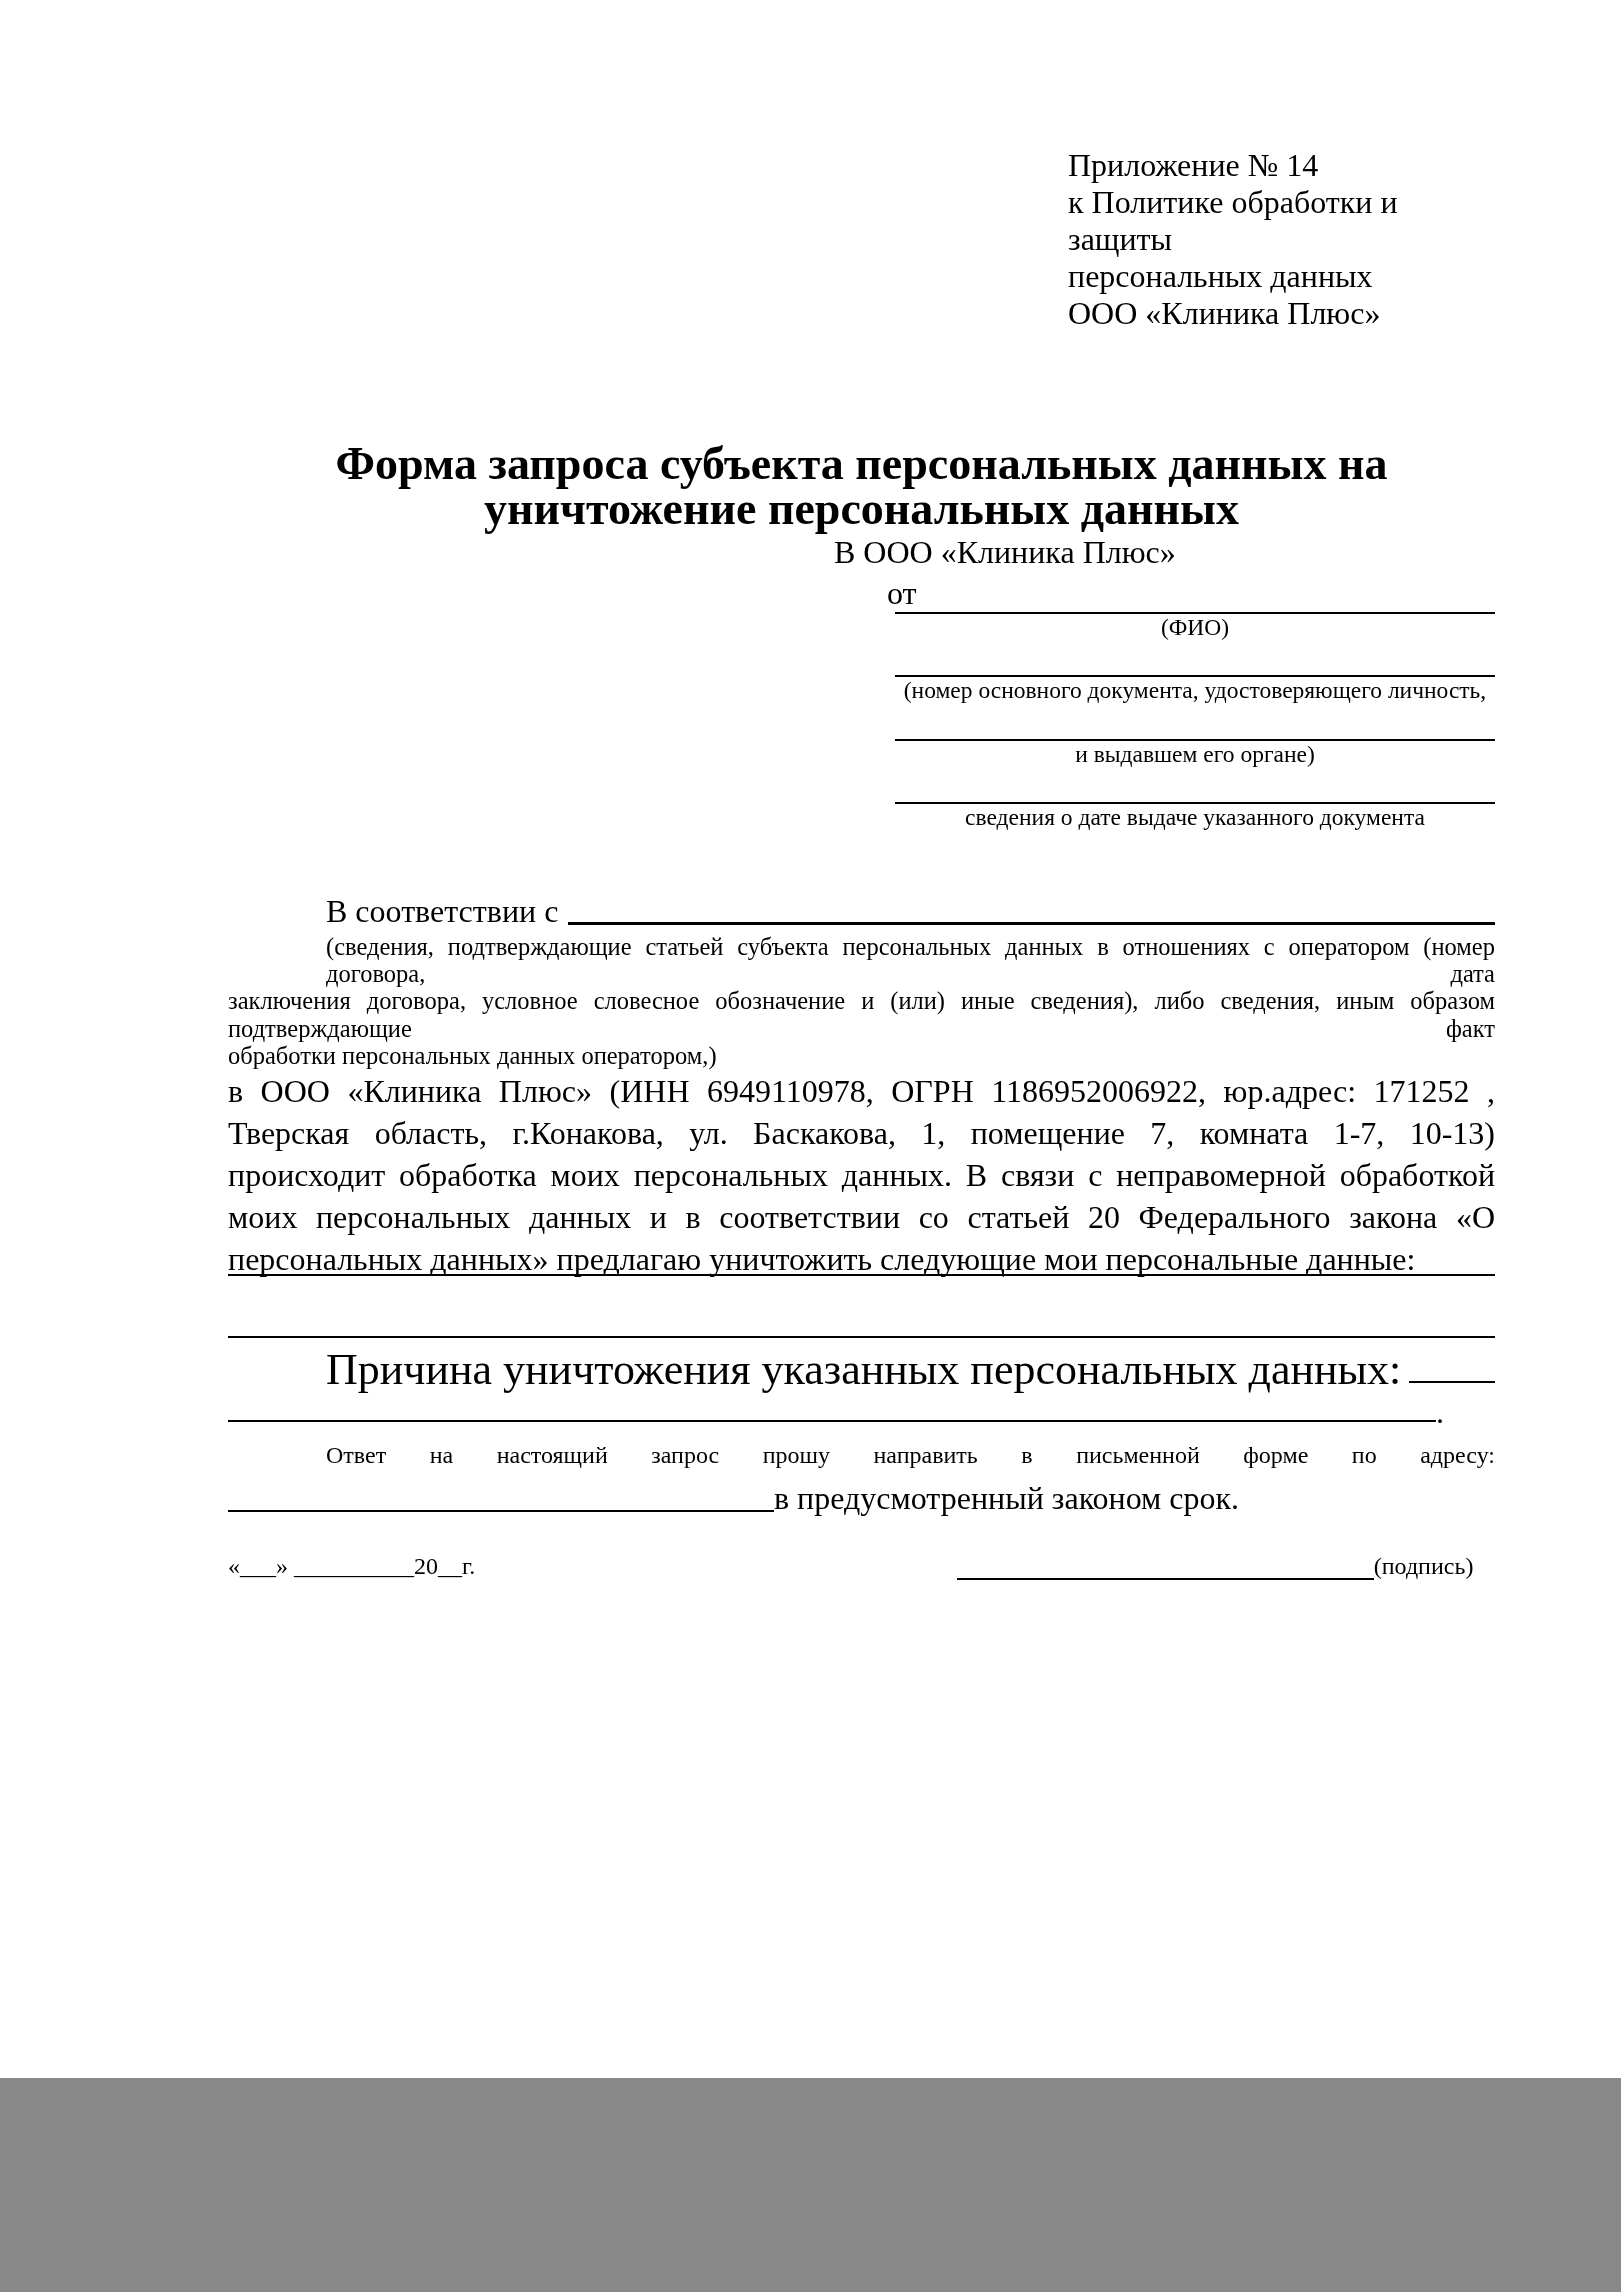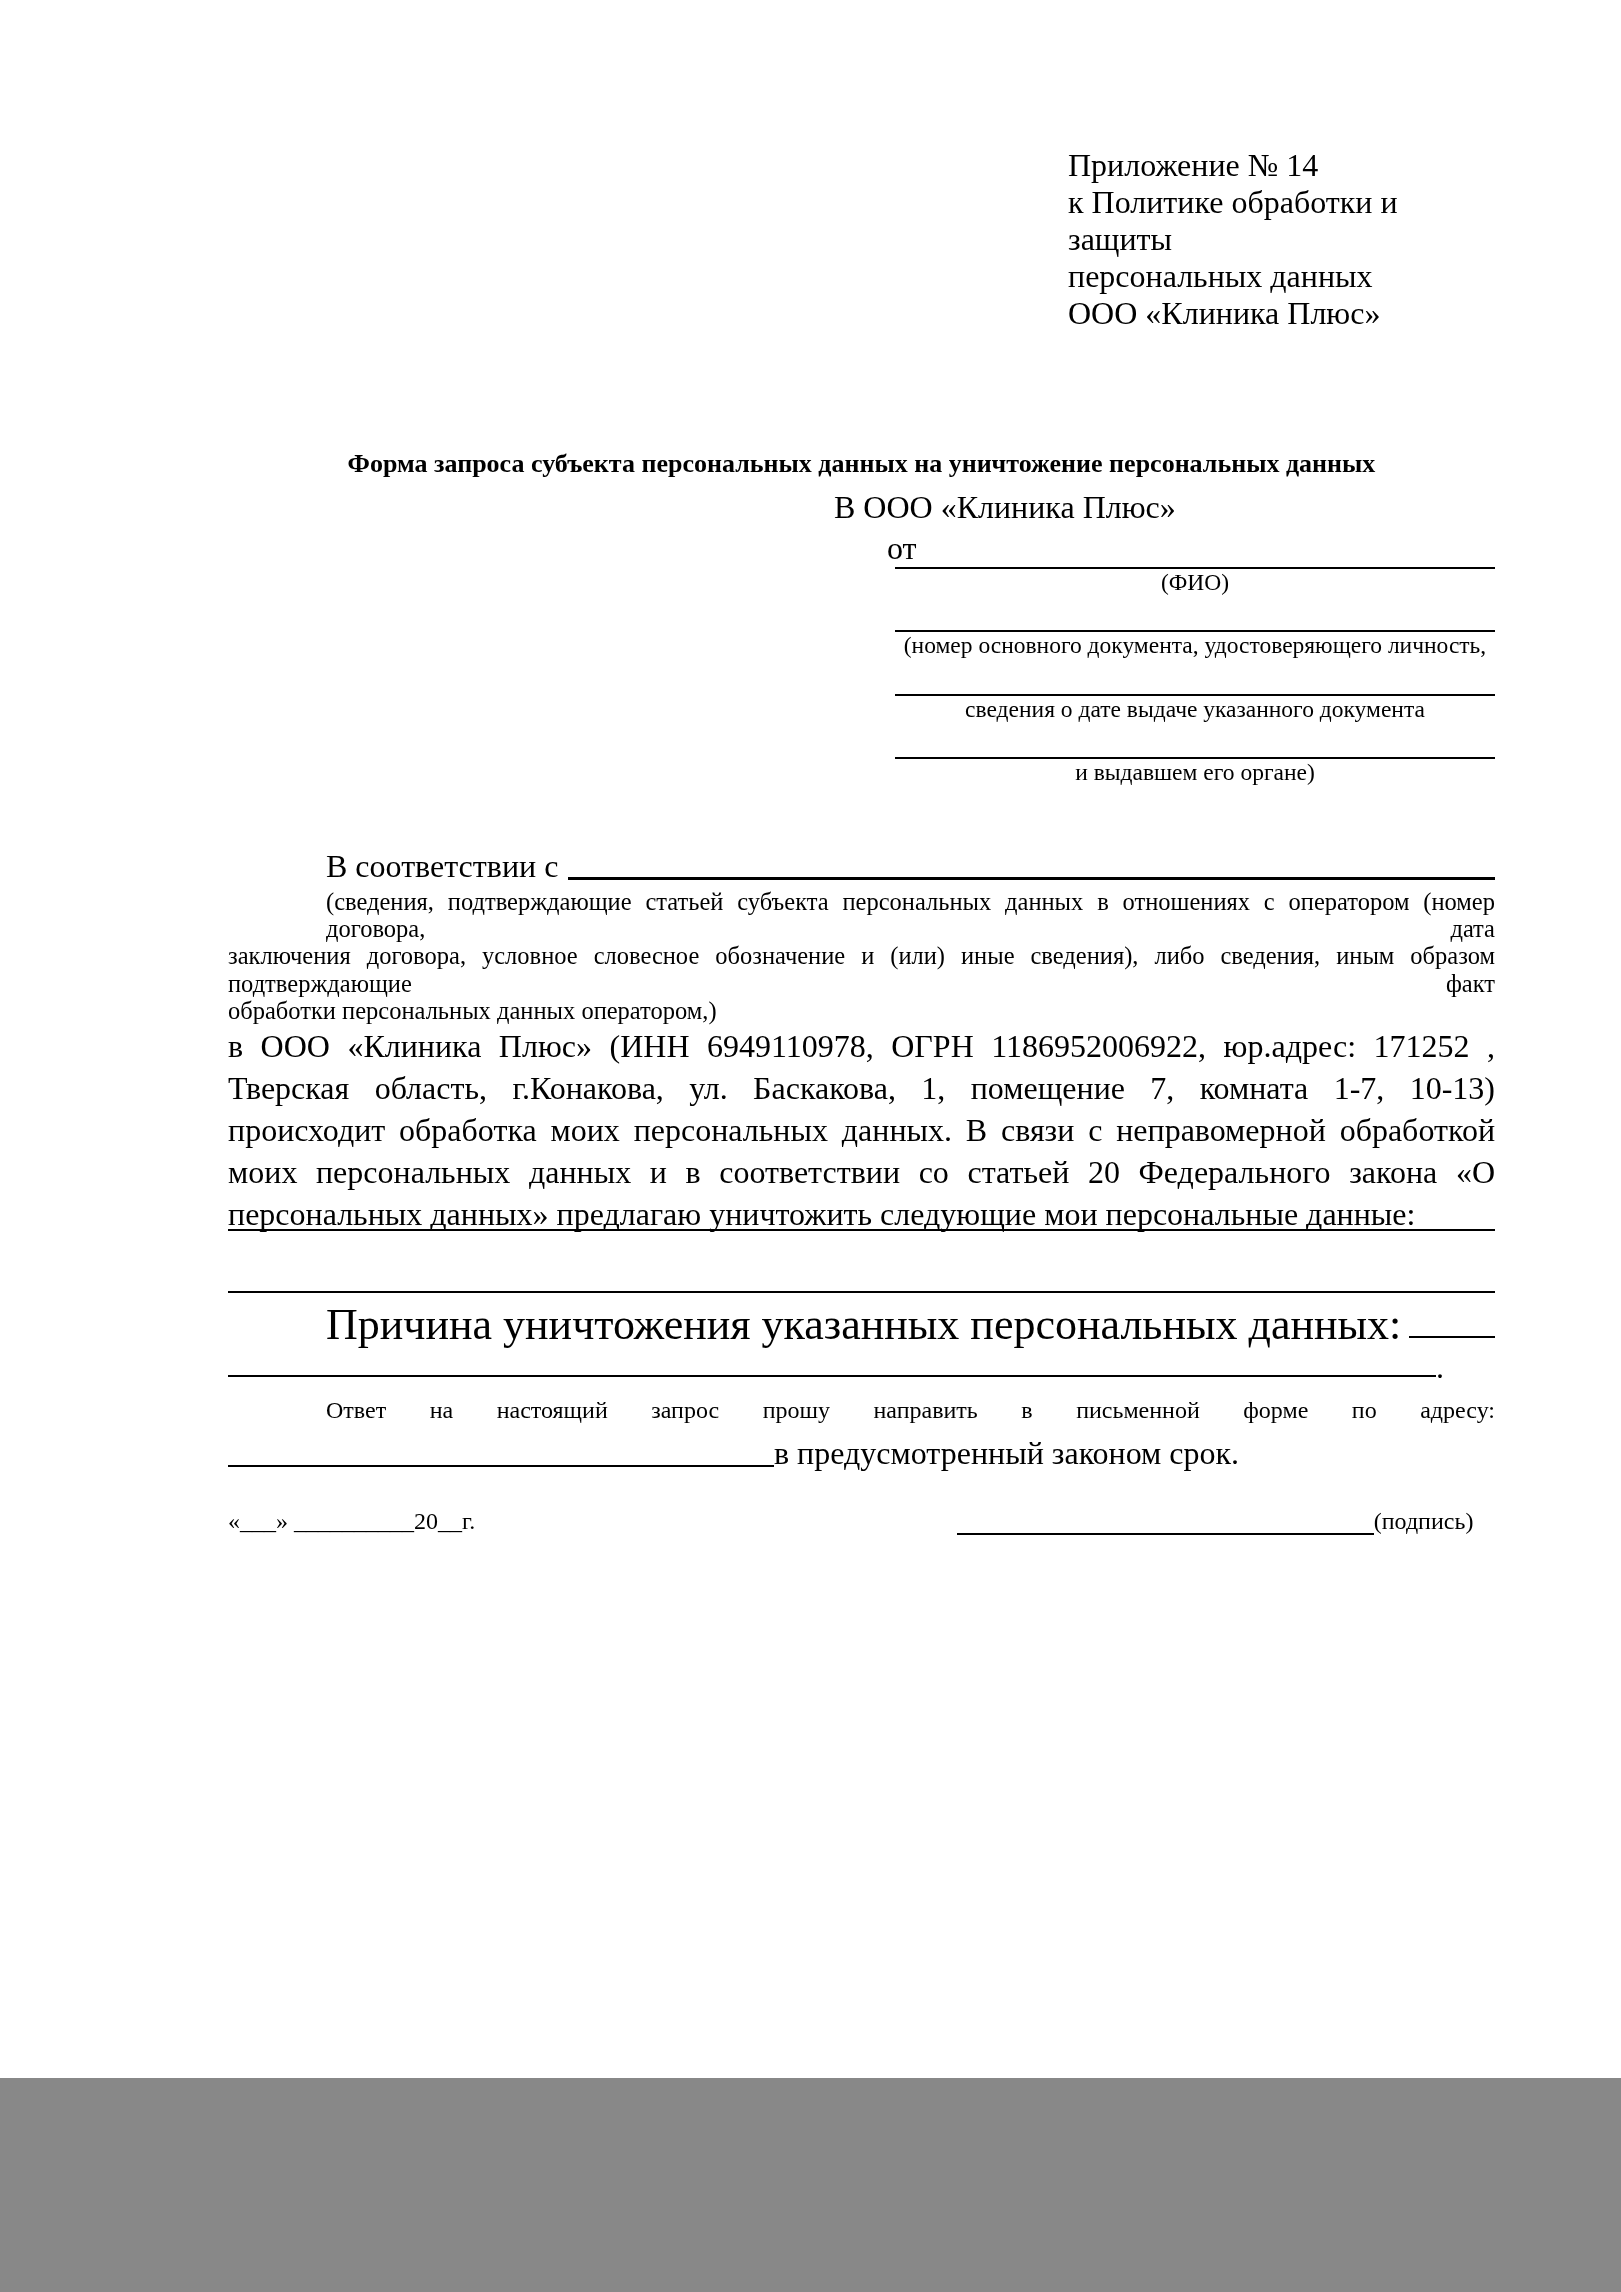--- a/index.html
+++ b/index.html
@@ -15,21 +15,21 @@
   .content {
     box-sizing:border-box;
     width:100%; height:100%;
     padding:147px 126px 0 228px;
   }
   
   .header-block { margin-left:840px; font-size:32px; line-height:37px; }
   
   .title {
     margin:109px 0 0 0;
-    font-size:26px; font-weight:bold;
+    font-size:46px; font-weight:bold;
     line-height:45px; text-align:center;
   }
   
   .addressee { margin-left:606px; font-size:32px; line-height:43px; }
   .from-label { margin-left:659px; font-size:32px; line-height:38px; }
   .fields { margin-left:667px; }
   .field { margin-bottom:34px; }
   .field:last-child { margin-bottom:0; }
   .blank-rule { border-top:2.9px solid #000; height:0; }
   .field .caption { text-align:center; font-size:23.5px; line-height:27.4px; }
@@ -89,25 +89,25 @@
       <div class="field">
         <div class="blank-rule"></div>
         <div class="caption">(ФИО)</div>
       </div>
       <div class="field">
         <div class="blank-rule"></div>
         <div class="caption">(номер основного документа, удостоверяющего личность,</div>
       </div>
       <div class="field">
         <div class="blank-rule"></div>
-        <div class="caption">сведения о дате выдаче указанного документа</div>
+        <div class="caption">и выдавшем его органе)</div>
       </div>
       <div class="field">
         <div class="blank-rule"></div>
-        <div class="caption">и выдавшем его органе)</div>
+        <div class="caption">сведения о дате выдаче указанного документа</div>
       </div>
     </div>
 
     <div class="lead-line">
       <span class="lead-text">В соответствии с</span>
       <span class="fill-rule"></span>
     </div>
 
     <div class="note">
       <div class="jl first">(сведения, подтверждающие статьей субъекта персональных данных в отношениях с оператором (номер договора, дата</div>

